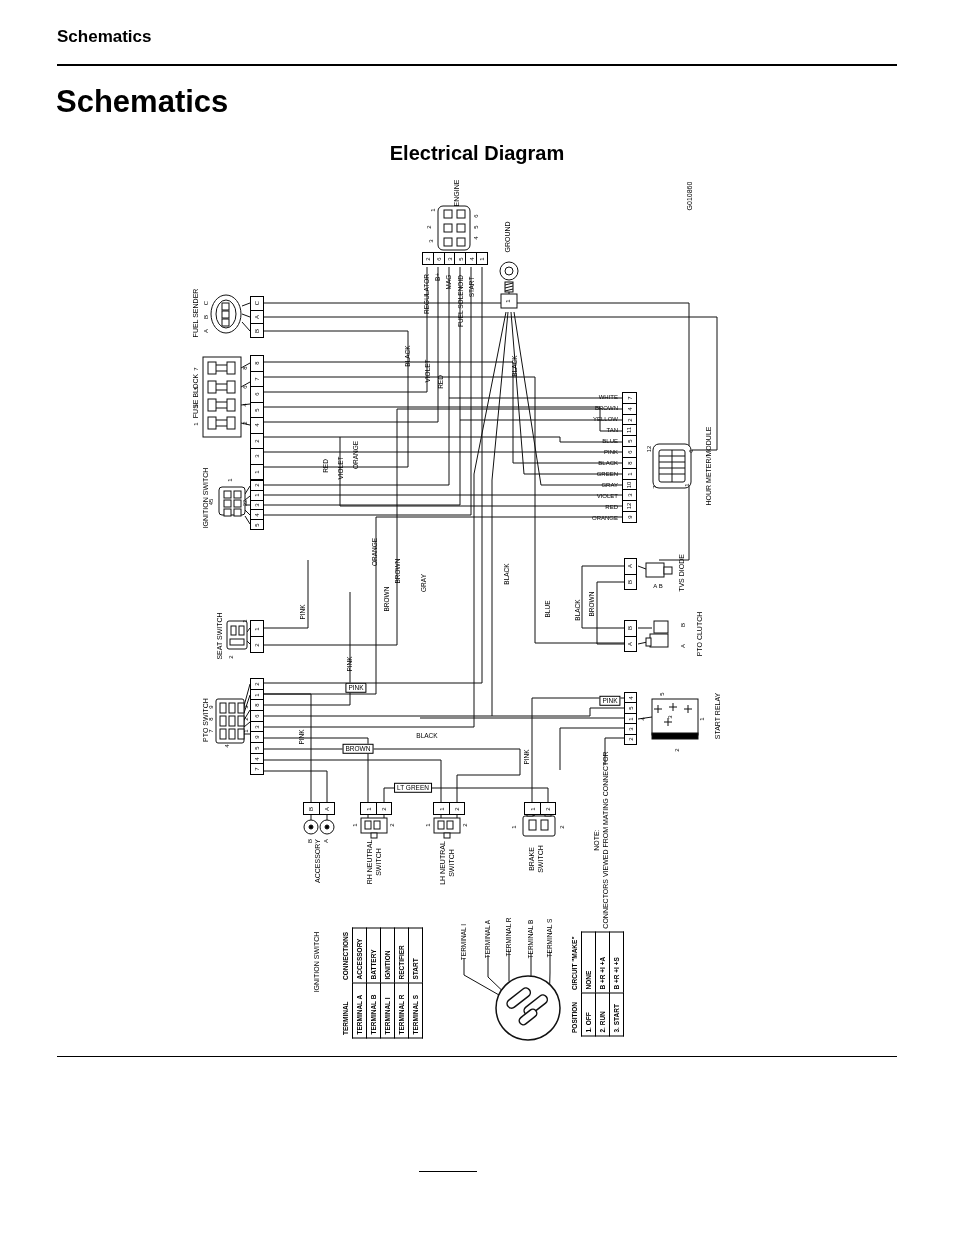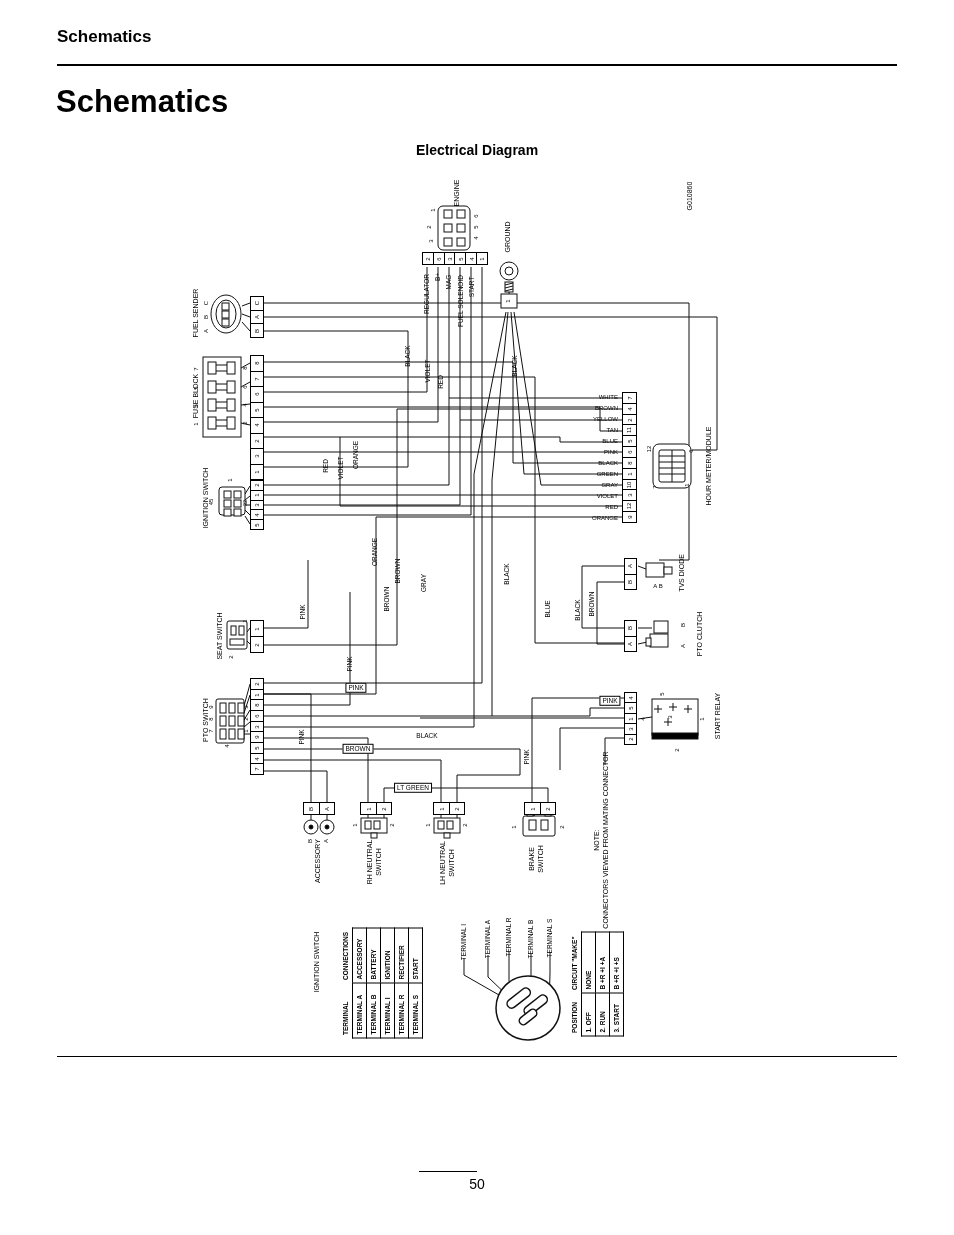--- a/index.html
+++ b/index.html
@@ -2,21 +2,21 @@
 <html><head>
 <meta charset="utf-8">
 <style>
   html,body{margin:0;padding:0;background:#888}
   .page{position:relative;width:954px;height:1235px;background:#fff;font-family:"Liberation Sans",sans-serif;color:#000;overflow:hidden;margin:0 auto}
   .running-header{position:absolute;left:57px;top:27px;font-size:17px;font-weight:bold}
   .rule{position:absolute;background:#000}
   .top-rule{left:57px;top:64px;width:840px;height:2px}
   .bottom-rule{left:57px;top:1056px;width:840px;height:1px}
   .page-title{position:absolute;left:56px;top:84px;margin:0;font-size:31px;font-weight:bold}
-  .figure-title{position:absolute;left:0;right:0;top:142px;margin:0;font-size:14px;font-weight:bold;text-align:center}
+  .figure-title{position:absolute;left:0;right:0;top:142px;margin:0;font-size:20px;font-weight:bold;text-align:center}
   .pageno-rule{left:419px;top:1171px;width:58px;height:1px}
   .pageno{position:absolute;left:0;right:0;top:1176px;text-align:center;font-size:14px}
   svg.wiring{position:absolute;left:0;top:0}
   .strip{position:absolute;display:flex;border:1px solid #000;background:#fff;box-sizing:border-box}
   .strip.v{flex-direction:column;width:14px}
   .strip.hz{flex-direction:row;height:13px}
   .strip .cell{flex:1;display:flex;align-items:center;justify-content:center;overflow:hidden}
   .strip.v .cell+.cell{border-top:1px solid #000}
   .strip.hz .cell+.cell{border-left:1px solid #000}
   .strip .cell span{font-size:6px;transform:rotate(-90deg);display:block}
@@ -691,14 +691,13 @@
           <tr>
           <td>3. START</td>
           <td>B +R +I +S</td>
         </tr>
         </tbody>
     </table>
   </div>
 
   <div class="rule bottom-rule"></div>
   <div class="rule pageno-rule"></div>
-  <div class="pageno">50</div>
 </div>
 
 </body></html>

